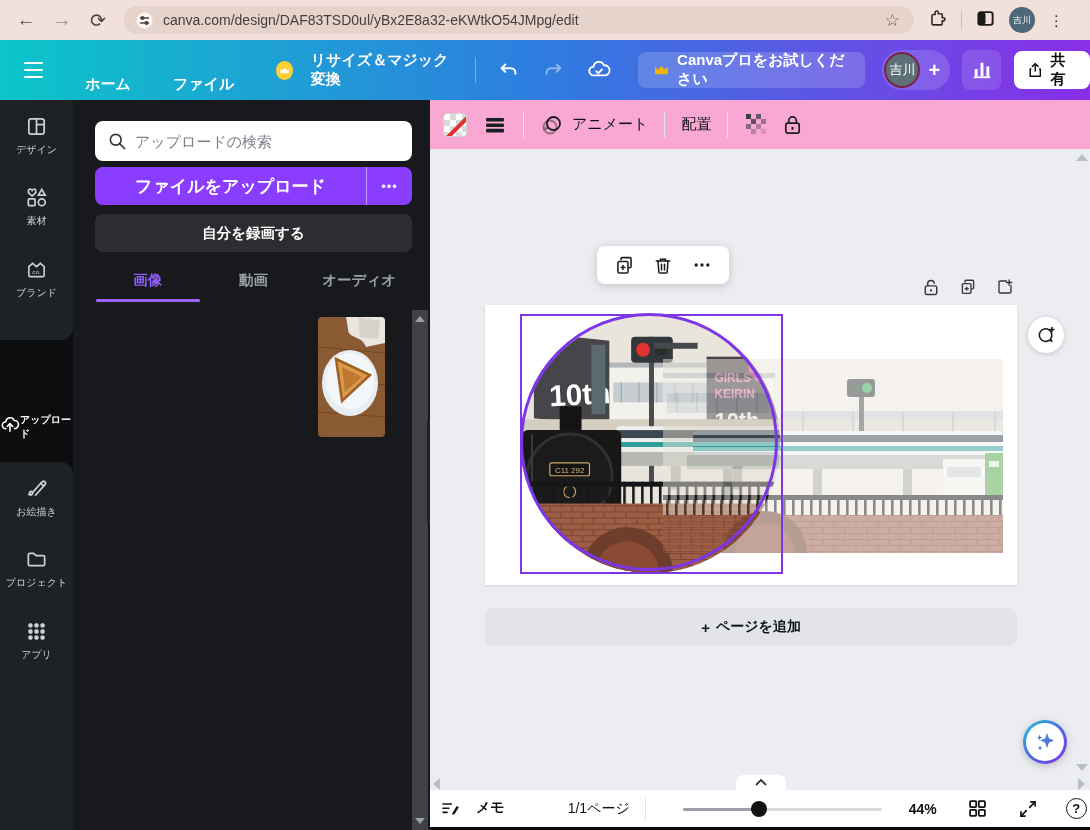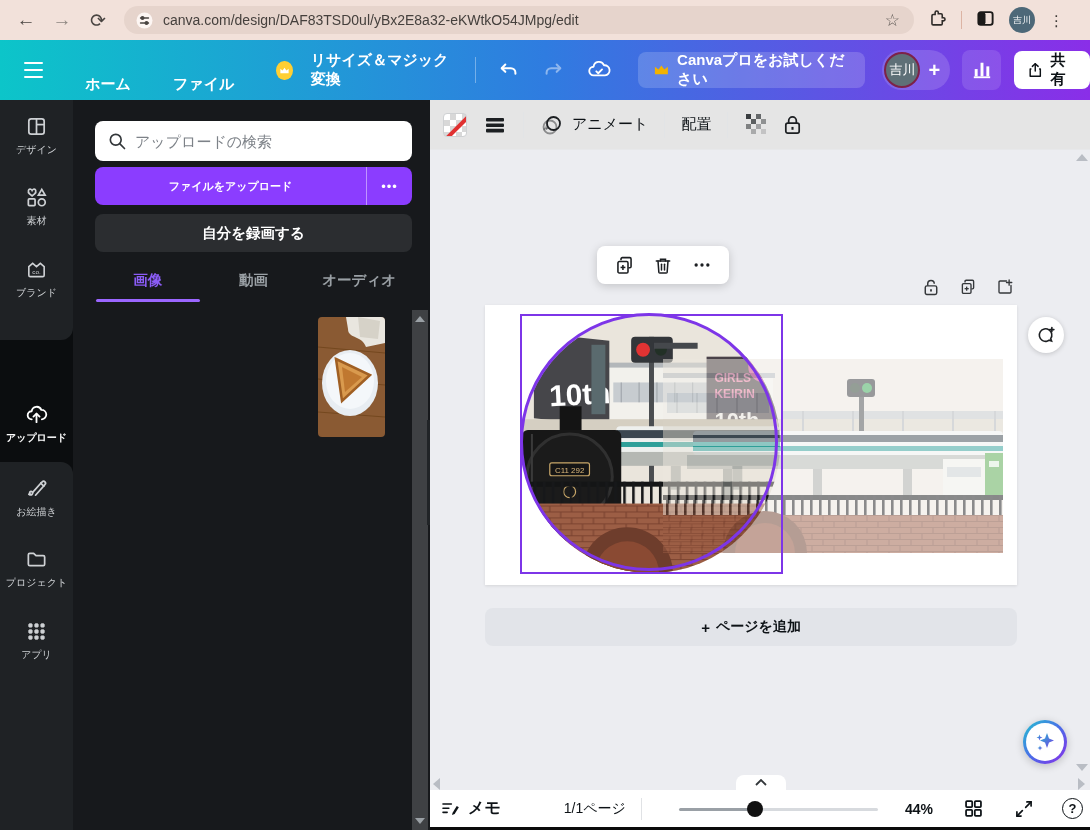--- a/index.html
+++ b/index.html
@@ -38,47 +38,47 @@
   .sharebtn { margin-left:13px; height:38px; background:#fff; border-radius:8px; color:#0d1216; font-size:15px; font-weight:bold; display:flex; align-items:center; gap:8px; padding:0 14px; cursor:pointer; }
 
   
   .rail { left:0; top:100px; width:73px; height:730px; background:#0b0d0f; }
   .navgroup { position:absolute; left:0; width:73px; background:#1f2225; }
   .gA { top:0; height:240px; border-radius:0 0 12px 0; }
   .gB { top:362px; height:446px; border-radius:0 12px 12px 0; }
   .navitem { height:71.5px; display:flex; flex-direction:column; align-items:center; justify-content:center; cursor:pointer; color:#ced1d4; }
   .navitem .nlabel { font-size:10px; margin-top:5px; }
   .navitem svg { stroke:#ced1d4; }
-  .navactive { position:absolute; left:0; top:286px; width:73px; height:76px; display:flex; flex-direction:column; align-items:center; justify-content:center; color:#fff; cursor:pointer; }
+  .navactive { position:absolute; left:0; top:286px; width:73px; height:76px; display:flex; align-items:center; justify-content:center; color:#fff; cursor:pointer; }
   .navactive svg { stroke:#fff; }
   .navactive .nlabel { font-size:10px; font-weight:bold; margin-top:5px; }
 
   
   .panel { left:73px; top:100px; width:357px; height:730px; background:#17191c; }
   .search { position:absolute; left:22px; top:21px; width:317px; height:40px; background:#fff; border-radius:8px; }
   .search input { position:absolute; left:40px; top:0; width:270px; height:40px; border:none; outline:none; font-size:15px; color:#222; font-family:inherit; background:transparent; }
   .search input::placeholder { color:#7d8288; }
   .mag { position:absolute; left:12px; top:10px; }
   .upbtn { position:absolute; left:22px; top:67px; width:317px; height:38px; background:#8b3dff; border-radius:8px; display:flex; color:#fff; cursor:pointer; }
-  .upmain { flex:1; display:flex; align-items:center; justify-content:center; font-size:11px; font-weight:bold; }
+  .upmain { flex:1; display:flex; align-items:center; justify-content:center; font-size:17px; font-weight:bold; }
   .updots { width:46px; display:flex; align-items:center; justify-content:center; border-left:1px solid rgba(255,255,255,.45); font-size:13px; letter-spacing:1px; }
   .recbtn { position:absolute; left:22px; top:114px; width:317px; height:38px; background:#2b2d30; border-radius:8px; color:#fff; font-size:14.5px; font-weight:bold; display:flex; align-items:center; justify-content:center; cursor:pointer; }
   .tabs { position:absolute; left:22px; top:163px; width:317px; height:36px; display:flex; }
   .tab { flex:1; text-align:center; font-size:14.5px; font-weight:bold; color:#9aa0a5; padding-top:8px; cursor:pointer; position:relative; }
   .tab.on { color:#8b5cf6; }
   .tab.on::after { content:""; position:absolute; left:1px; right:1px; bottom:-3px; height:3px; background:#9b66ff; border-radius:2px; }
   .thumb { position:absolute; left:245px; top:217px; width:67px; height:120px; border-radius:4px; overflow:hidden; cursor:pointer; }
   .pscroll { position:absolute; left:339px; top:210px; width:16px; height:520px; background:#3f4144; }
   .tri { width:0; height:0; position:absolute; }
   .pscroll .up { left:3px; top:6px; border-left:5px solid transparent; border-right:5px solid transparent; border-bottom:6px solid #9aa0a5; }
   .pscroll .dn { left:3px; bottom:6px; border-left:5px solid transparent; border-right:5px solid transparent; border-top:6px solid #9aa0a5; }
   .handle { left:427px; top:420px; width:17px; height:105px; background:#212427; border-radius:0 12px 12px 0; display:flex; align-items:center; justify-content:center; color:#e8e8e8; font-size:13px; cursor:pointer; }
 
   
-  .ctoolbar { left:430px; top:100px; width:660px; height:50px; background:#e5e5e5; border-bottom:1px solid #e7e8ea; display:flex; align-items:center; }
+  .ctoolbar { left:430px; top:100px; width:660px; height:50px; background:#f9a8d4; border-bottom:1px solid #e7e8ea; display:flex; align-items:center; }
   .swatch { margin-left:13px; width:24px; height:24px; border-radius:4px; border:1px solid #cfd1d3; position:relative; overflow:hidden; cursor:pointer;
     background:repeating-conic-gradient(#d8d8d8 0% 25%, #fff 0% 50%) 0 0 / 12px 12px; }
   .swatch::after { content:""; position:absolute; left:-4px; top:10px; width:38px; height:3.5px; background:#e03131; transform:rotate(-45deg); }
   .tbicon { margin-left:16px; cursor:pointer; display:flex; align-items:center; }
   .tbsep { width:1px; height:26px; background:#e2e4e6; margin-left:16px; }
   .tbtext { margin-left:8px; font-size:15px; color:#0d1216; cursor:pointer; }
   .tbtext2 { margin-left:16px; font-size:15px; color:#0d1216; cursor:pointer; }
 
   
   .workspace { left:430px; top:150px; width:660px; height:640px; background:#ecedf1; overflow:hidden; }
@@ -97,21 +97,21 @@
   .aibtn .inner { width:100%; height:100%; border-radius:50%; background:#fff; display:flex; align-items:center; justify-content:center; }
   .sarrow { position:absolute; width:0; height:0; }
   .sa-up { left:646px; top:4px; border-left:6px solid transparent; border-right:6px solid transparent; border-bottom:7px solid #b9bdc4; }
   .sa-dn { left:646px; top:614px; border-left:6px solid transparent; border-right:6px solid transparent; border-top:7px solid #b9bdc4; }
   .sa-lf { left:3px; top:628px; border-top:6px solid transparent; border-bottom:6px solid transparent; border-right:7px solid #b9bdc4; }
   .sa-rt { left:648px; top:628px; border-top:6px solid transparent; border-bottom:6px solid transparent; border-left:7px solid #b9bdc4; }
   .collapsetab { position:absolute; left:306px; top:625px; width:50px; height:15px; background:#fff; border-radius:8px 8px 0 0; display:flex; align-items:center; justify-content:center; cursor:pointer; }
 
   
   .statusbar { left:430px; top:790px; width:660px; height:37px; background:#fff; display:flex; align-items:center; }
-  .sbnotes { display:flex; align-items:flex-end; gap:7px; margin-left:10px; font-size:16px; font-weight:bold; color:#0d1216; cursor:pointer; }
+  .sbnotes { display:flex; align-items:flex-start; gap:15px; margin-left:10px; font-size:14px; font-weight:bold; color:#0d1216; cursor:pointer; }
   .sbpages { margin-left:63px; font-size:14px; color:#0d1216; cursor:pointer; }
   .sbsep { width:1px; height:22px; background:#e0e2e5; margin-left:15px; }
   .slider { position:relative; margin-left:37px; width:199px; height:16px; cursor:pointer; }
   .slider .trackL { position:absolute; left:0; top:7px; height:3px; width:76px; background:#9aa0a6; border-radius:2px; }
   .slider .trackR { position:absolute; left:76px; top:7px; height:3px; right:0; background:#d7dade; border-radius:2px; }
   .slider .thumbd { position:absolute; left:68px; top:0; width:16px; height:16px; background:#111; border-radius:50%; }
   .sbzoom { margin-left:27px; font-size:14px; font-weight:bold; color:#0d1216; }
   .sbicon { margin-left:30px; cursor:pointer; display:flex; }
   .helpbtn { margin-left:28px; width:21px; height:21px; border:1.8px solid #0d1216; border-radius:50%; display:flex; align-items:center; justify-content:center; font-size:13px; font-weight:bold; color:#0d1216; cursor:pointer; }
   .bottomline { left:430px; top:827px; width:660px; height:3px; background:#0a0a0a; }

